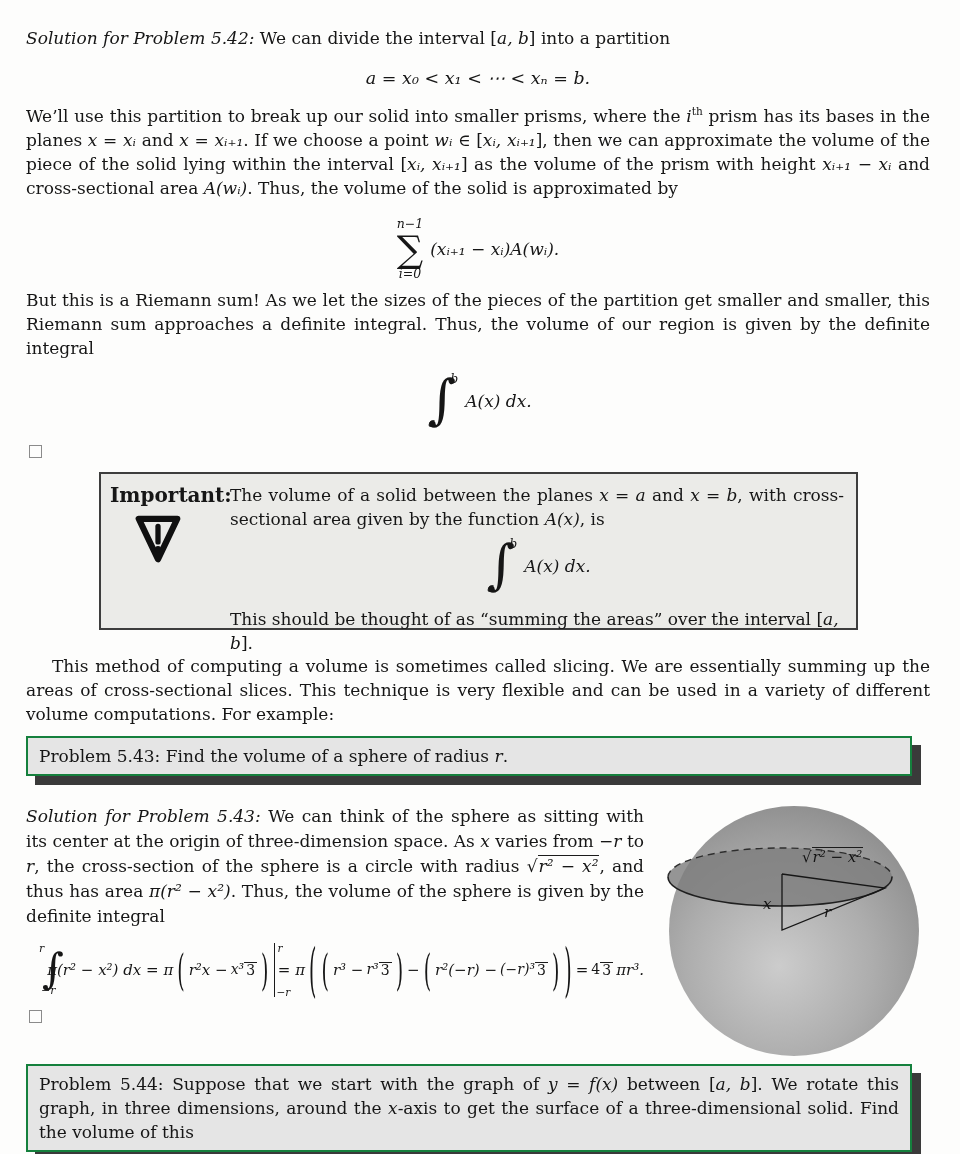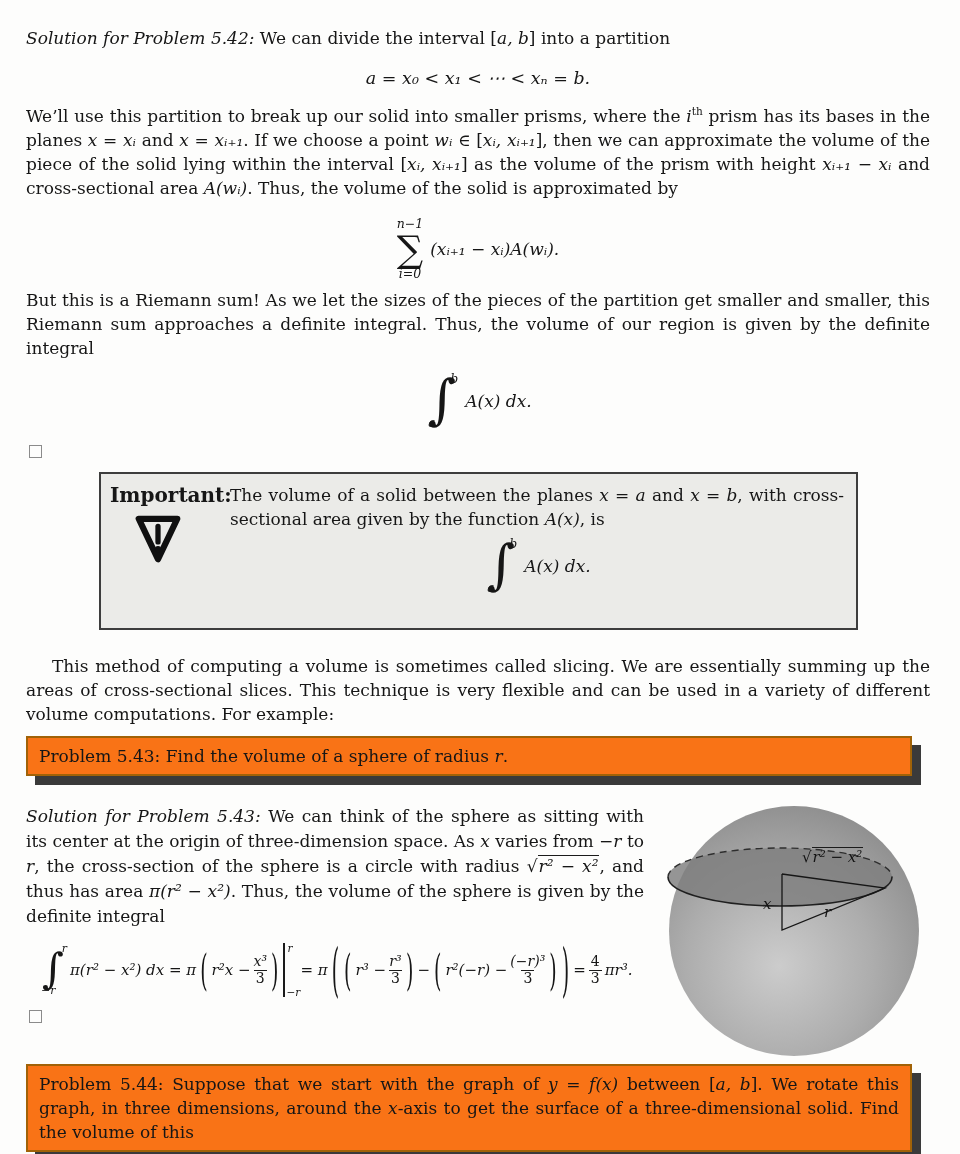--- a/index.html
+++ b/index.html
@@ -49,38 +49,38 @@
     display:flex; padding:9px 8px 6px 9px;
   }
   .impleft{ width:120px; flex:none; text-align:left; }
   .impleft .implabel{ font-weight:bold; font-size:20px; }
   .impicon{ display:block; margin:4px 0 0 22px; }
   .impright{ flex:1; padding-right:4px; }
   .impright .intdisp{ margin:2px 0 2px; }
 
   
   .probbox{
-    width:886px; background:#f97316; border:2px solid #a16207;
+    width:886px; background:#e5e5e5; border:2px solid #15803d;
     box-shadow:9px 9px 0 0 #3a3a3a; padding:6px 11px;
   }
   .probbox1{ margin-top:10px; }
   .probbox2{ clear:both; margin-top:20px; line-height:24px; }
 
   .p4{ margin-top:24px; }
 
   
   .sec543{ margin-top:28px; }
   .sec543 .soltext{ line-height:25px; }
   .fig{ float:right; width:274px; height:256px; margin:0 0 4px 12px; position:relative; }
   .flabel{ position:absolute; font-size:15px; line-height:16px; color:#141414; }
   .flabel .rad{ font-style:normal; }
 
   
   .eqrow{ display:flex; align-items:center; margin:12px 0 6px 14px; font-size:15px; line-height:18px; gap:3px; white-space:nowrap; }
-  .fr{ display:inline-flex; flex-direction:column; align-items:center; font-size:14px; line-height:1.12; }
+  .fr{ display:inline-flex; flex-direction:row; align-items:center; font-size:14px; line-height:1.12; }
   .fr .dn{ border-top:1.3px solid #1a1a1a; padding:0 2px; }
   .bp{ display:inline-block; transform:scaleY(2.3); font-size:19px; font-weight:200; line-height:1; margin:0 1px; }
   .bpo{ display:inline-block; transform:scaleY(3.0); font-size:19px; font-weight:200; line-height:1; margin:0 1px; }
   .ev{ position:relative; display:inline-block; width:15px; height:58px; }
   .ev .bar{ position:absolute; left:1px; top:2px; bottom:2px; width:1.5px; background:#1a1a1a; }
   .ev .esup{ position:absolute; top:-2px; left:5px; font-size:10.5px; font-style:italic; }
   .ev .esub{ position:absolute; bottom:-2px; left:4px; font-size:10.5px; font-style:italic; }
 
   .p5{ margin-top:6px; line-height:24px; }
 </style>
@@ -139,20 +139,21 @@
       <div class="disp intdisp">
         <span class="disp-inner">
           <span class="ig">
             <span class="iop">∫</span>
             <span class="isup">b</span>
             <span class="isub">a</span>
           </span>
           <span class="it">A(x) dx.</span>
         </span>
       </div>
+      <p><span>This should be thought of as “summing the areas” over the interval [</span><span class="it">a, b</span><span>].</span></p>
     </div>
   </div>
 
   <p class="just indent p4"><span>This method of computing a volume is sometimes called </span><span class="bd">slicing</span><span>. We are essentially summing up the areas of cross-sectional slices. This technique is very flexible and can be used in a variety of different volume computations. For example:</span></p>
 
   <div class="probbox probbox1">
     <p><span class="bd">Problem 5.43:</span><span>  Find the volume of a sphere of radius </span><span class="it">r</span><span>.</span></p>
   </div>
 
   <div class="sec543">

